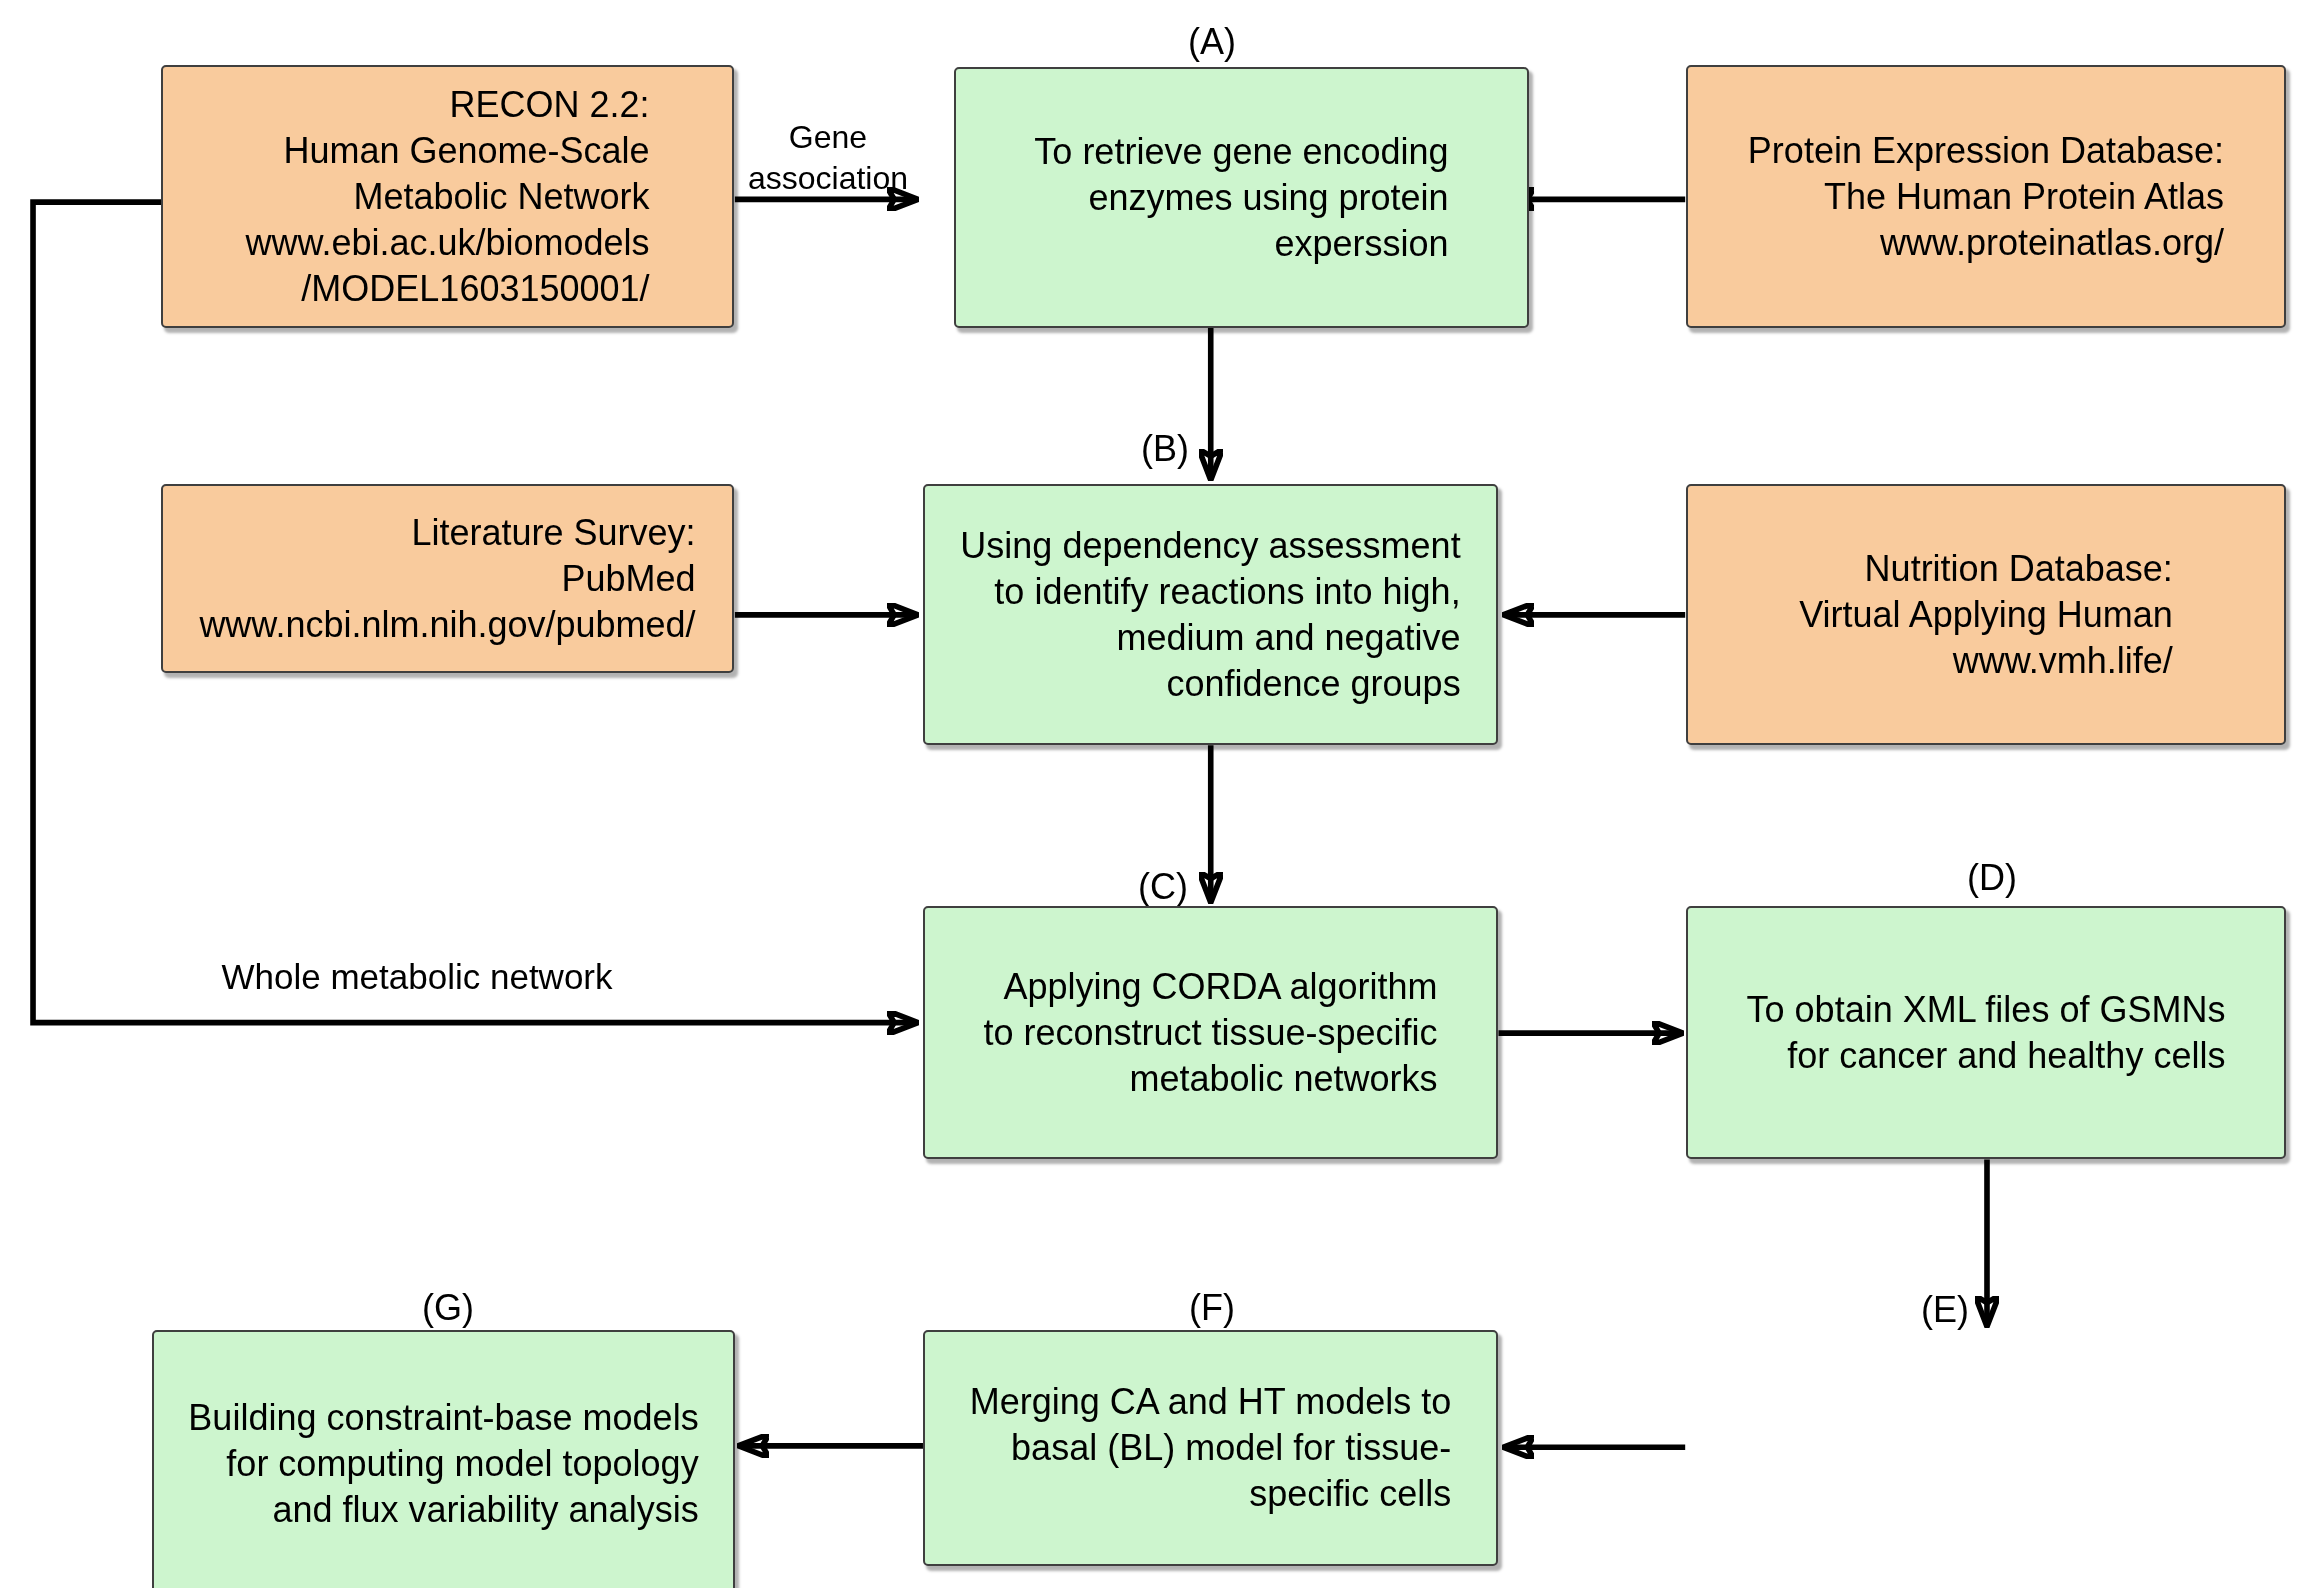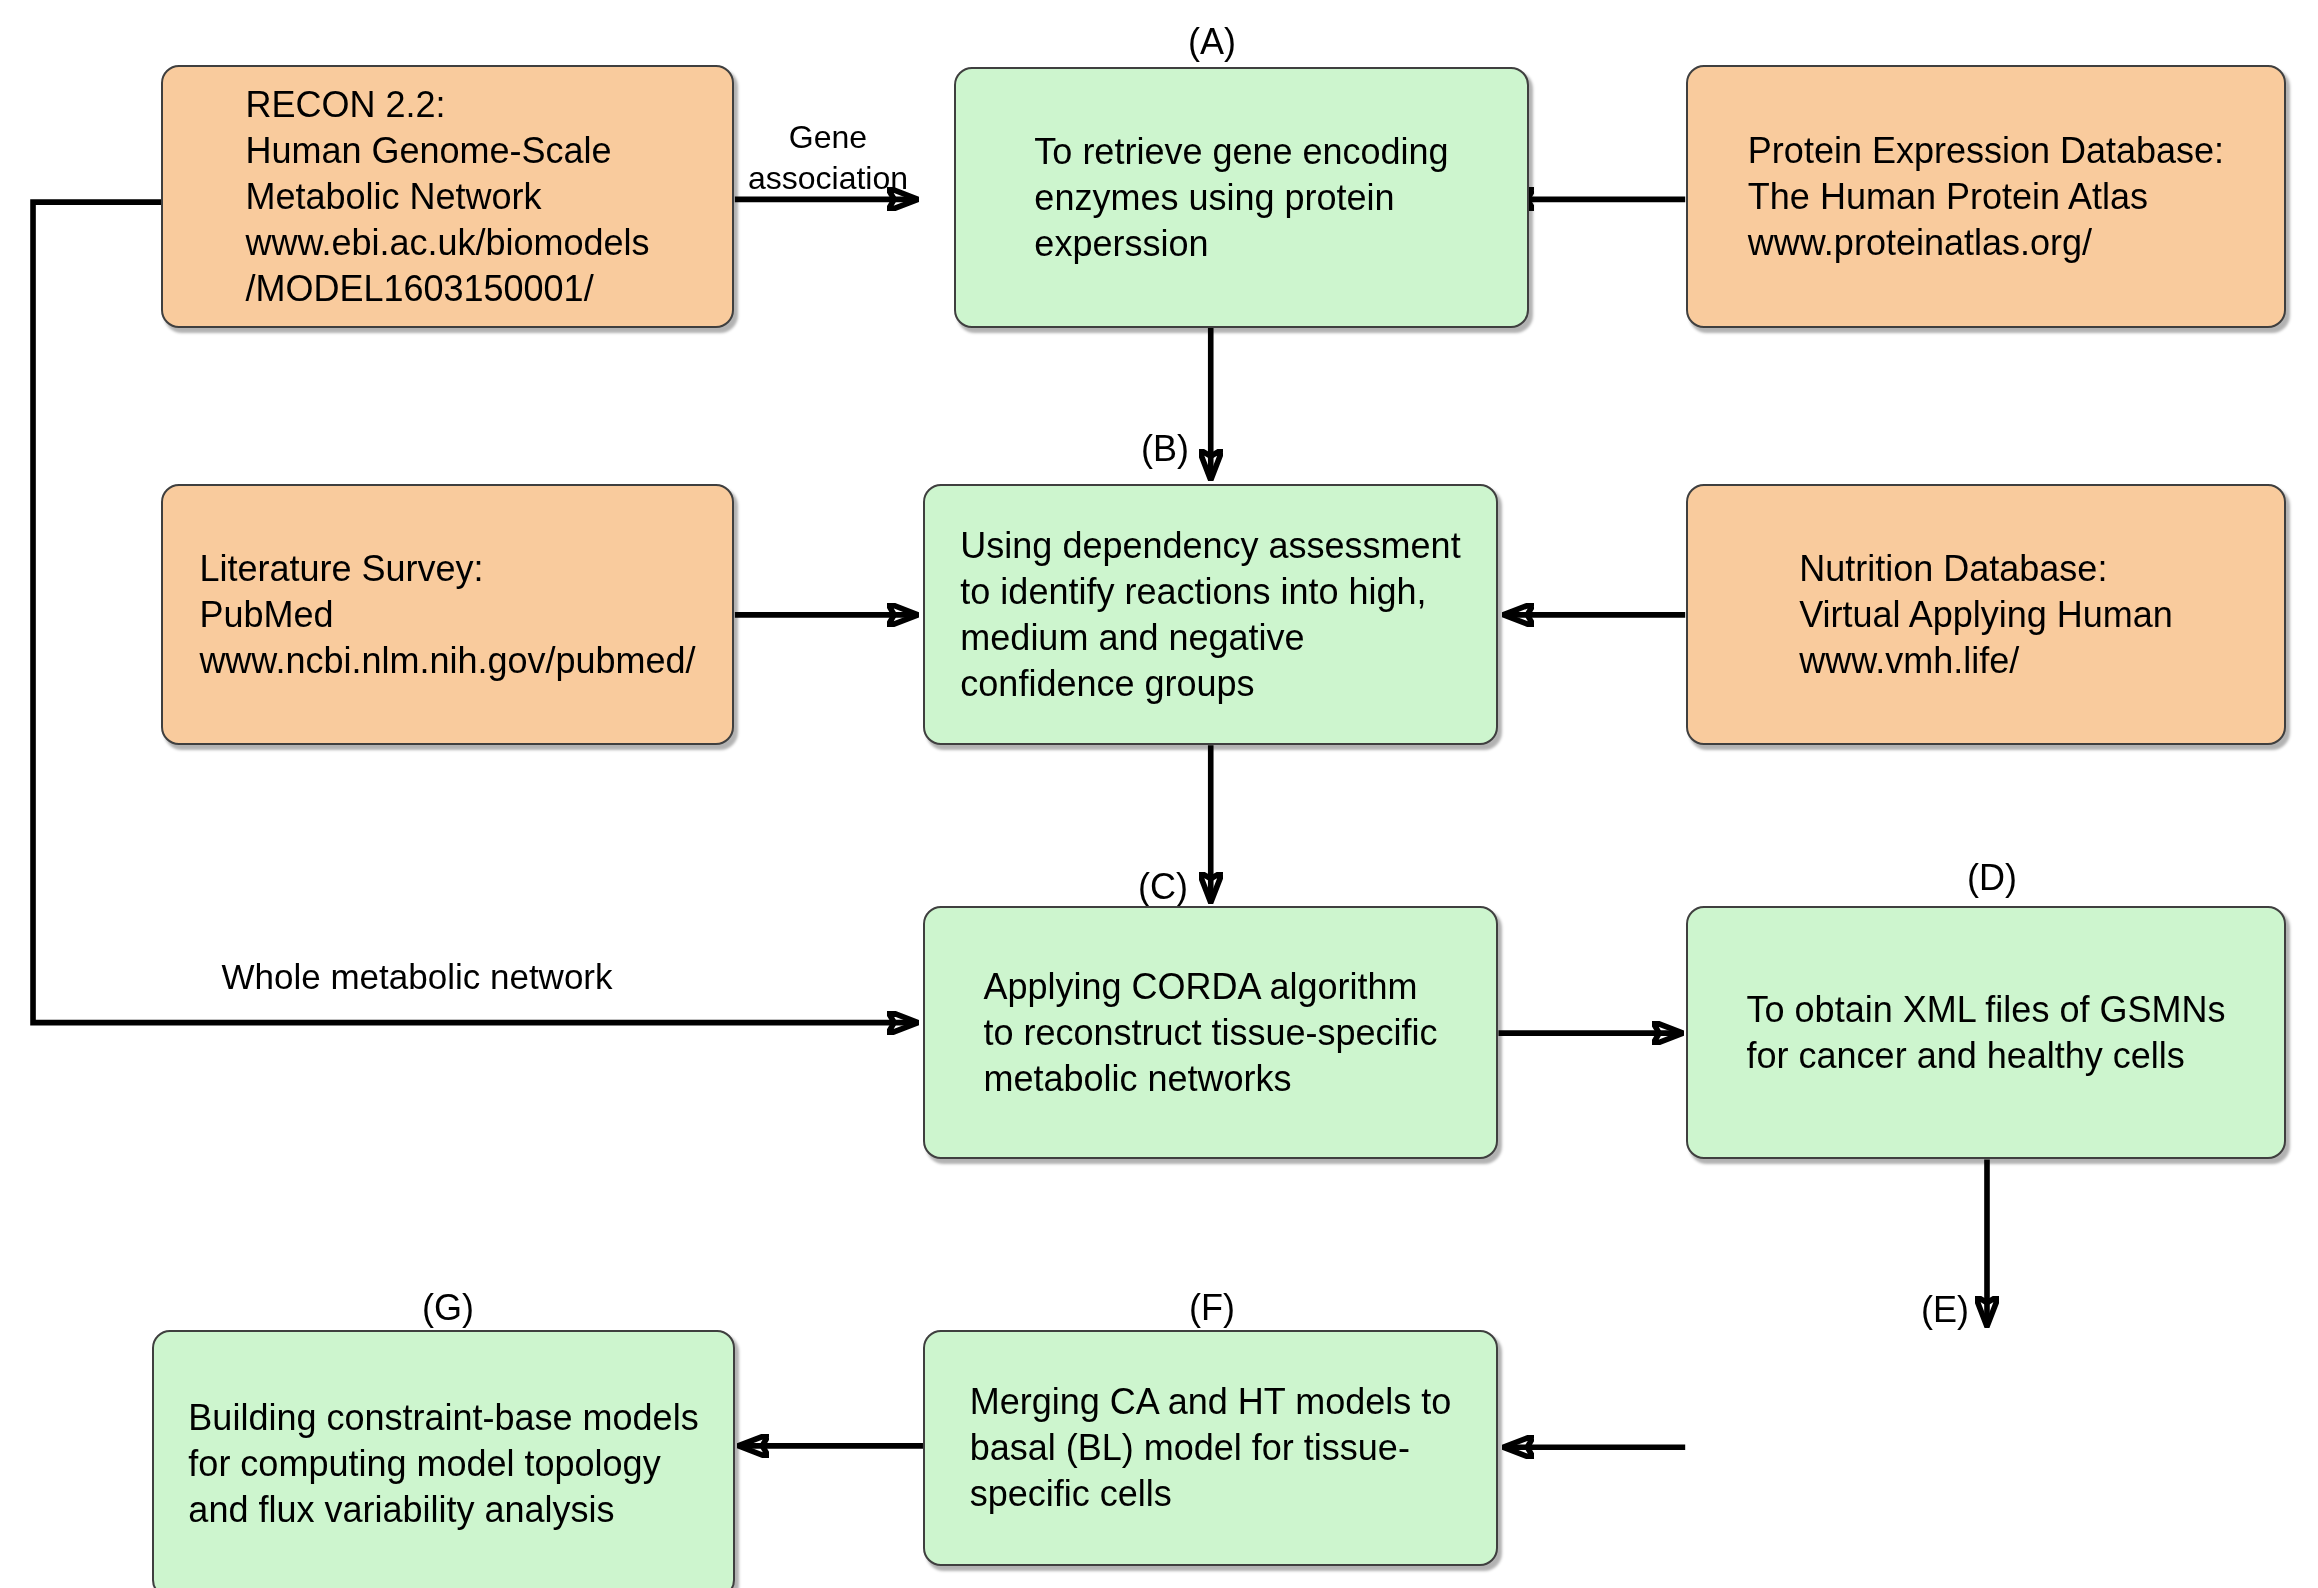--- a/index.html
+++ b/index.html
@@ -15,23 +15,23 @@
     width:2319px;height:1589px;
     background:var(--bg);
     font-family:"Liberation Sans", sans-serif;
     color:#000;
     overflow:hidden;
   }
   .node{
     position:absolute;
     box-sizing:border-box;
     border:2.8px solid var(--node-border);
-    border-radius:18px;
+    border-radius:5px;
     display:flex;align-items:center;justify-content:center;
-    text-align:left;
+    text-align:right;
     font-size:36px;line-height:46px;
     white-space:pre-line;
     box-shadow:3.5px 4.2px 2.8px rgba(0,0,0,0.30);
     padding:11px 7px;
   }
   .node.source{background:var(--source-fill);}
   .node.process{background:var(--process-fill);}
   .step-label{
     position:absolute;
     transform:translate(-50%,-50%);
@@ -84,21 +84,21 @@
 enzymes using protein
 experssion</div>
 
   <div class="node source" style="left:1686px;top:65px;width:600px;height:263px;">Protein Expression Database:
 The Human Protein Atlas
 www.proteinatlas.org/</div>
 
   <div class="edge-label" id="lbl-gene" style="left:828px;top:158px;">Gene
 association</div>
 
-  <div class="node source" style="left:161px;top:484px;width:573px;height:261px;">Literature Survey:
+  <div class="node source" style="left:161px;top:484px;width:573px;height:189px;">Literature Survey:
 PubMed
 www.ncbi.nlm.nih.gov/pubmed/</div>
 
   <div class="step-label" style="left:1165px;top:448px;">(B)</div>
   <div class="node process" style="left:923px;top:484px;width:575px;height:261px;">Using dependency assessment
 to identify reactions into high,
 medium and negative
 confidence groups</div>
 
   <div class="node source" style="left:1686px;top:484px;width:600px;height:261px;">Nutrition Database:

